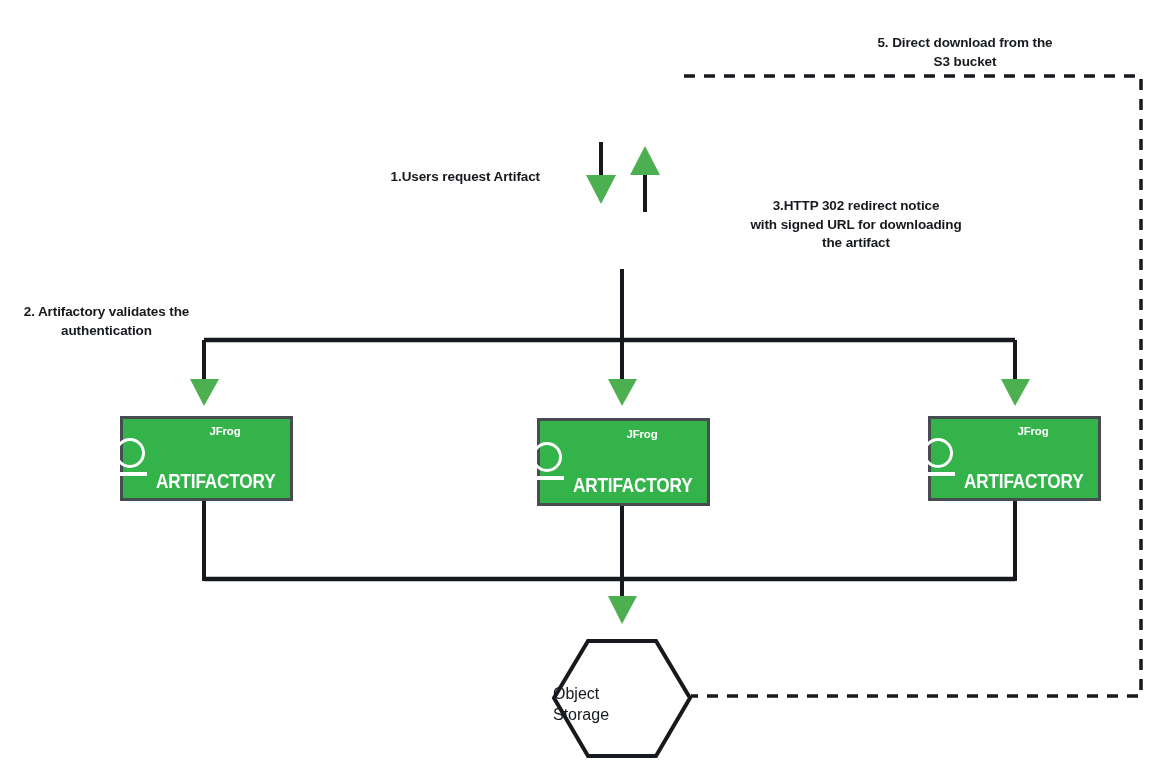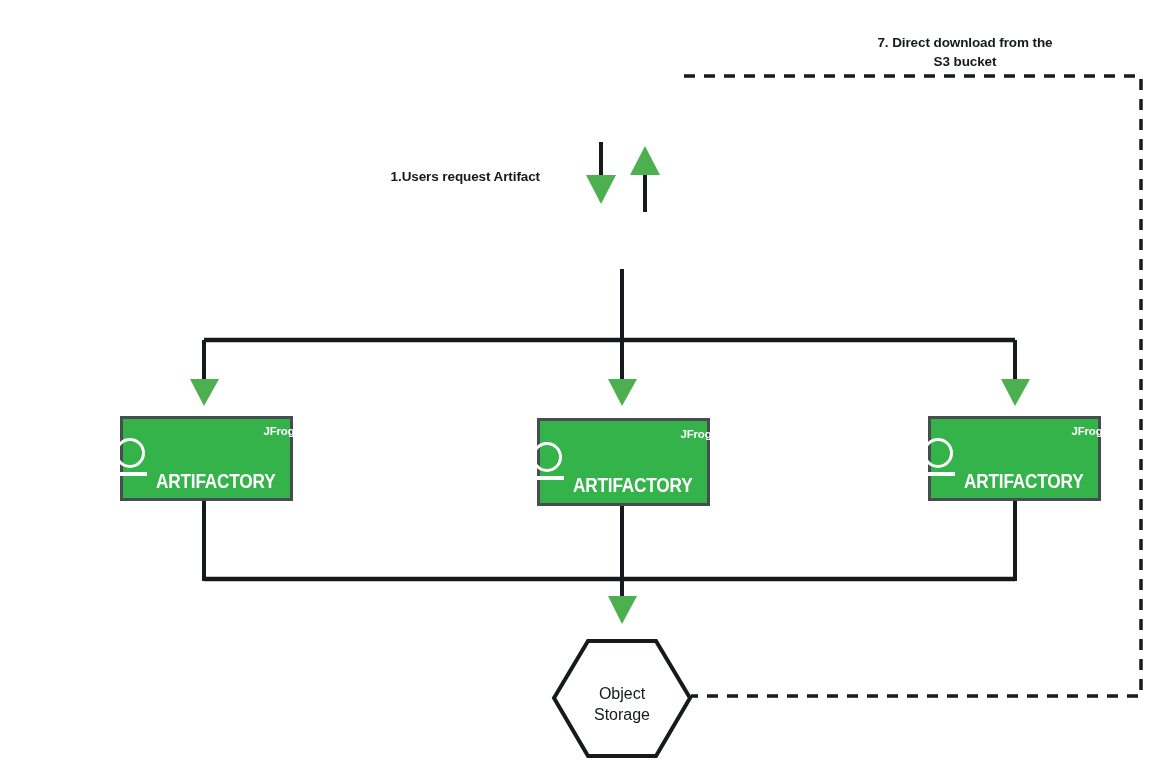--- a/index.html
+++ b/index.html
@@ -142,21 +142,21 @@
     position: absolute;
     left: 0px;
     top: 34px;
     width: 34px;
     height: 4px;
     background: #ffffff;
   }
   .jfrog-wordmark {
     display: flex;
     flex-direction: column;
-    align-items: flex-end;
+    align-items: center;
     line-height: 1;
     gap: 32px;
   }
   .jfrog-brand {
     color: #ffffff;
     font-size: 11.5px;
     font-weight: bold;
     letter-spacing: -0.2px;
     margin-bottom: 2px;
   }
@@ -175,21 +175,20 @@
     left: 553px;
     top: 640px;
     width: 138px;
     height: 118px;
   }
   #object-storage-label {
     position: absolute;
     left: 0;
     top: 43px;
     width: 138px;
-    text-align: center;
     font-size: 16px;
     line-height: 1.32;
     color: #16191d;
     white-space: pre-line;
   }
 </style>
 </head>
 <body>
 
 <div id="diagram-canvas">
@@ -265,16 +264,21 @@
       </div>
     </div>
   </div>
 
   <div id="object-storage-node">
     <div id="object-storage-label">Object
 Storage</div>
   </div>
 
   <div id="label-step1" class="step-label">1.Users request Artifact</div>
-  <div id="label-step4" class="step-label">7. Direct download from the
+  <div id="label-step2" class="step-label">2. Artifactory validates the
+authentication</div>
+  <div id="label-step3" class="step-label">3.HTTP 302 redirect notice
+with signed URL for downloading
+the artifact</div>
+  <div id="label-step4" class="step-label">5. Direct download from the
 S3 bucket</div>
 
 </div>
 
 </body></html>

